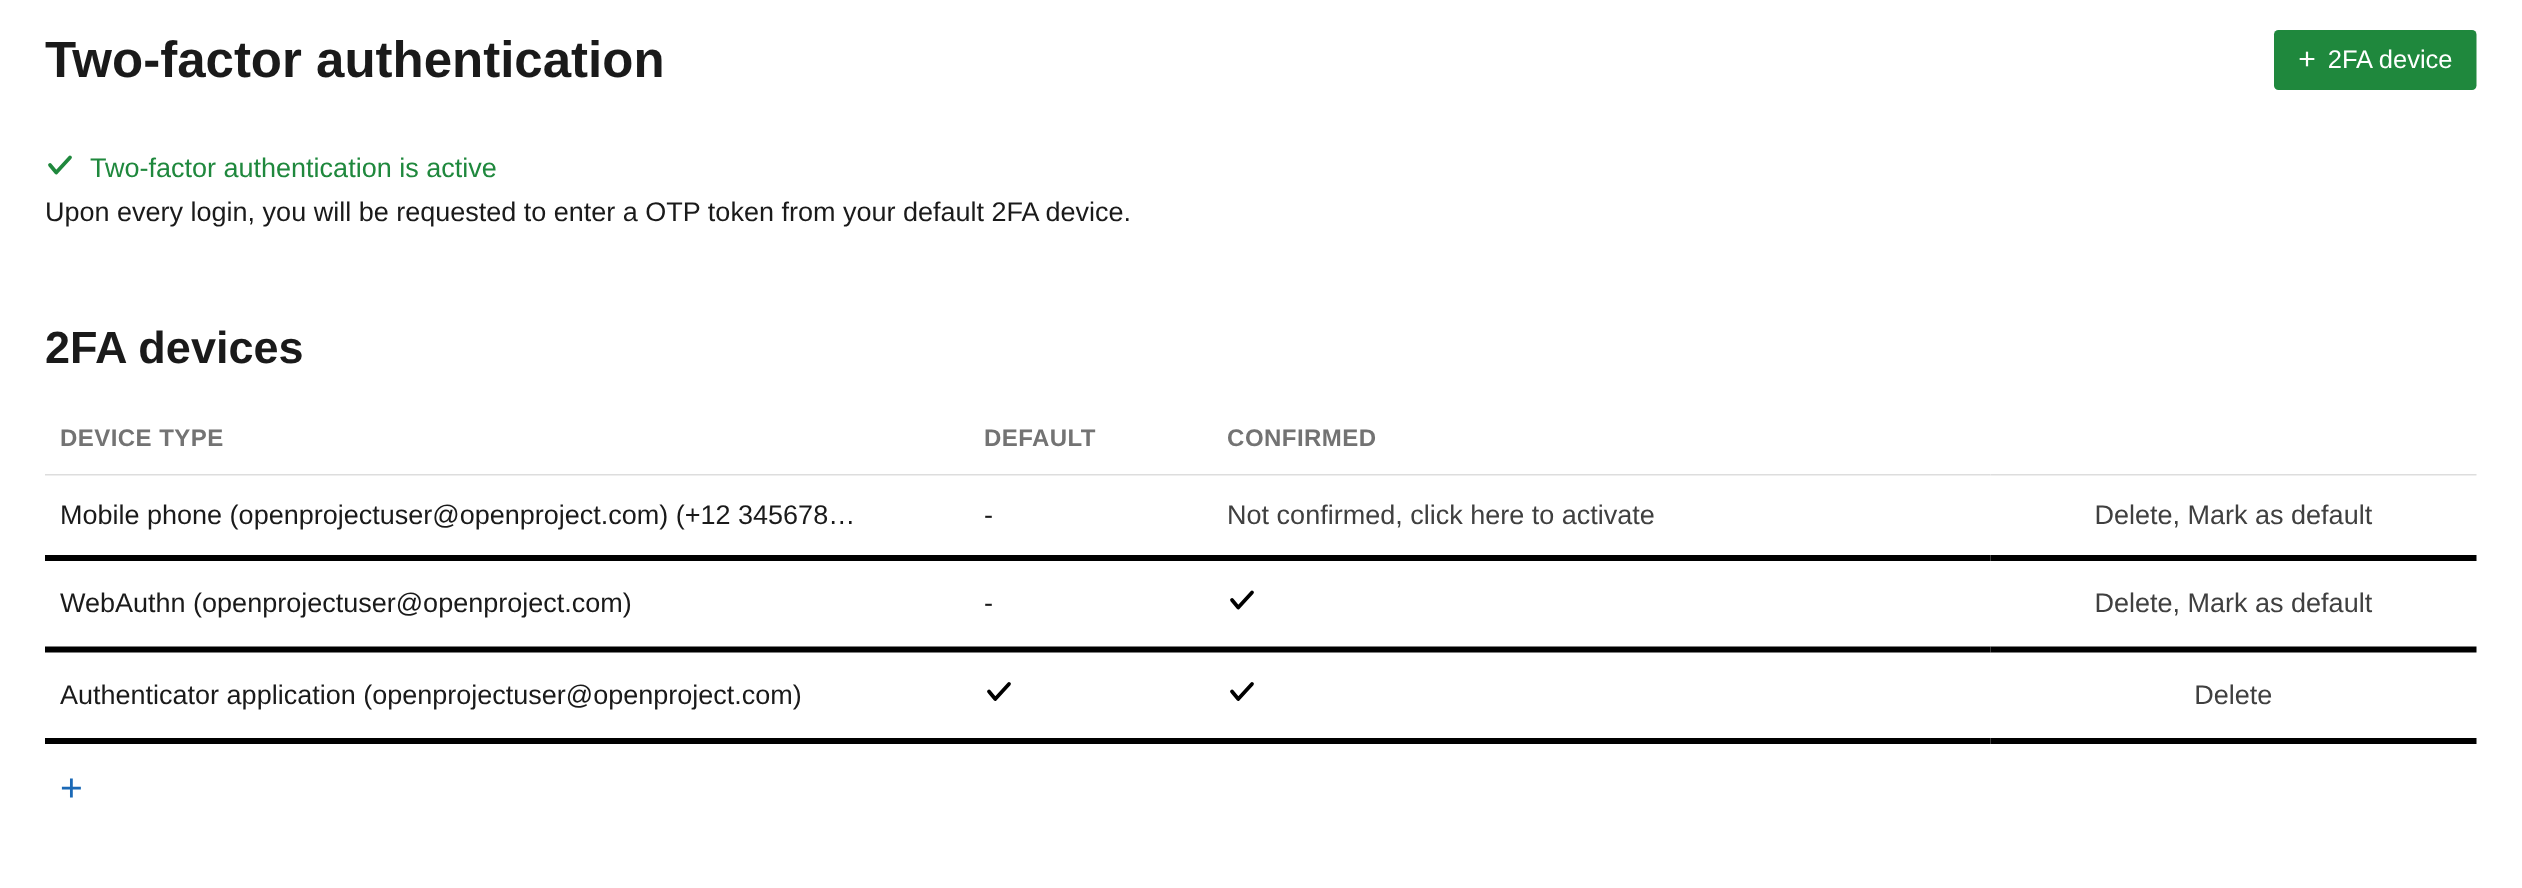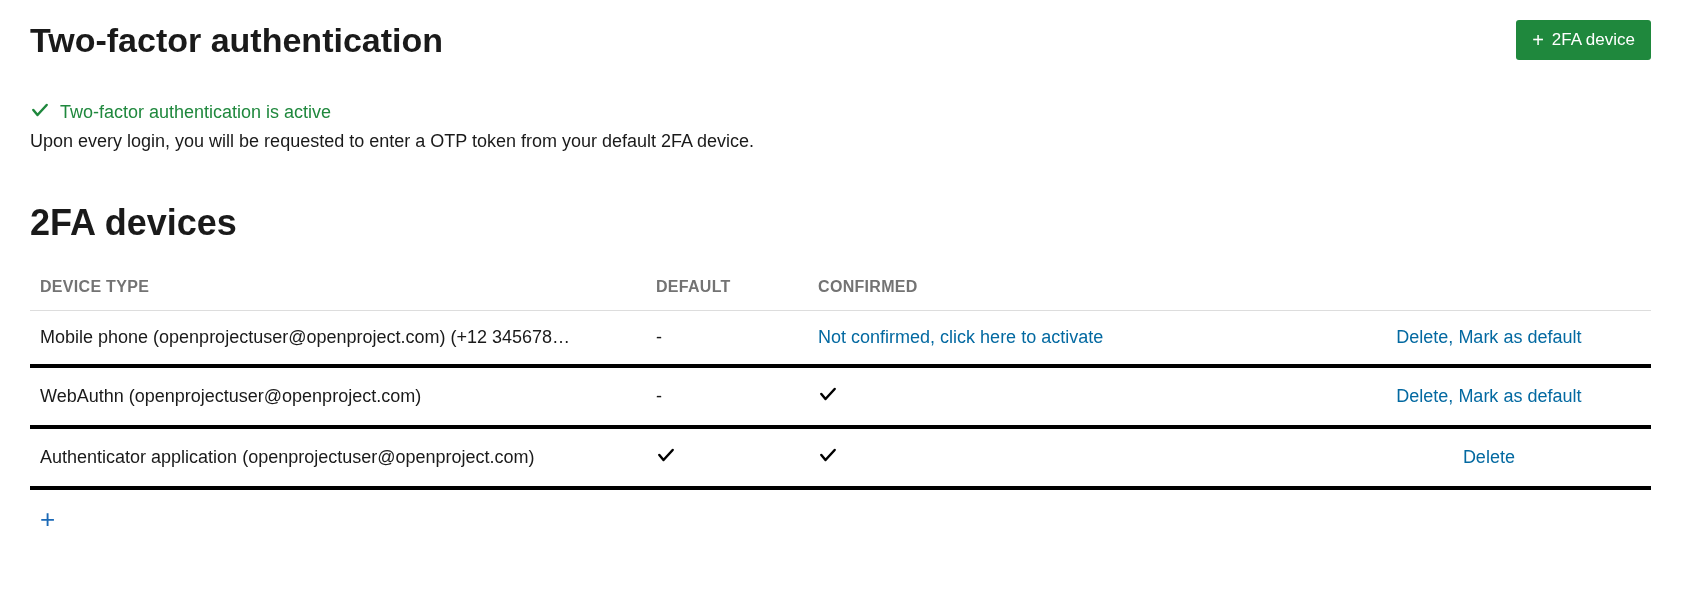--- a/index.html
+++ b/index.html
@@ -5,29 +5,29 @@
     * { box-sizing: border-box; margin: 0; padding: 0; }
     body { font-family: "Segoe UI", -apple-system, "Helvetica Neue", Arial, sans-serif; color: #1a1a1a; padding: 20px 30px; background: #fff; font-size: 17px; }
     .header-row { display: flex; justify-content: space-between; align-items: center; }
     h1 { font-size: 34px; font-weight: 700; color: #1a1a1a; }
     .btn-primary { background: #1f883d; color: #fff; border: none; padding: 10px 16px; font-size: 17px; border-radius: 3px; cursor: pointer; display: inline-flex; align-items: center; gap: 8px; }
     .btn-primary .plus { font-size: 20px; line-height: 1; font-weight: 400; }
     .status-block { margin-top: 40px; }
     .status-active { color: #1f883d; font-size: 18px; display: inline-flex; align-items: center; gap: 10px; }
     .status-active svg { width: 18px; height: 18px; }
     .status-desc { font-size: 18px; color: #1a1a1a; margin-top: 6px; }
-    h2 { font-size: 36px; font-weight: 700; margin-top: 50px; }
+    h2 { font-size: 30px; font-weight: 700; margin-top: 64px; }
     table { width: 100%; border-collapse: collapse; margin-top: 20px; table-layout: fixed; }
     th { text-align: left; font-size: 16px; font-weight: 700; letter-spacing: 0.3px; text-transform: uppercase; padding: 14px 10px; border-bottom: 1px solid #ddd; color: #737373; }
     td { padding: 16px 10px; border-bottom: 4px solid #000000; font-size: 18px; vertical-align: middle; }
     .col-device { width: 38%; }
     .col-default { width: 10%; }
     .col-confirmed { width: 32%; }
     .col-actions { width: 20%; text-align: right; }
-    .link { color: #0369a1; cursor: pointer; text-decoration: none; }
+    .link { color: #404040; cursor: pointer; text-decoration: none; }
     .actions { text-align: center; white-space: nowrap; }
     .action-sep::after { content: ", "; white-space: pre; }
     .dash { color: #1a1a1a; }
     .check-icon svg { width: 20px; height: 20px; stroke: #000; stroke-width: 3; fill: none; }
     .green-check svg { stroke: #1f883d; }
     .truncate { white-space: nowrap; overflow: hidden; text-overflow: ellipsis; }
     .add-row { margin-top: 12px; }
     .add-btn { color: #1b69b6; font-size: 26px; cursor: pointer; background: none; border: none; padding: 4px 10px; font-weight: 400; line-height: 1; }
   </style>
 </head>

